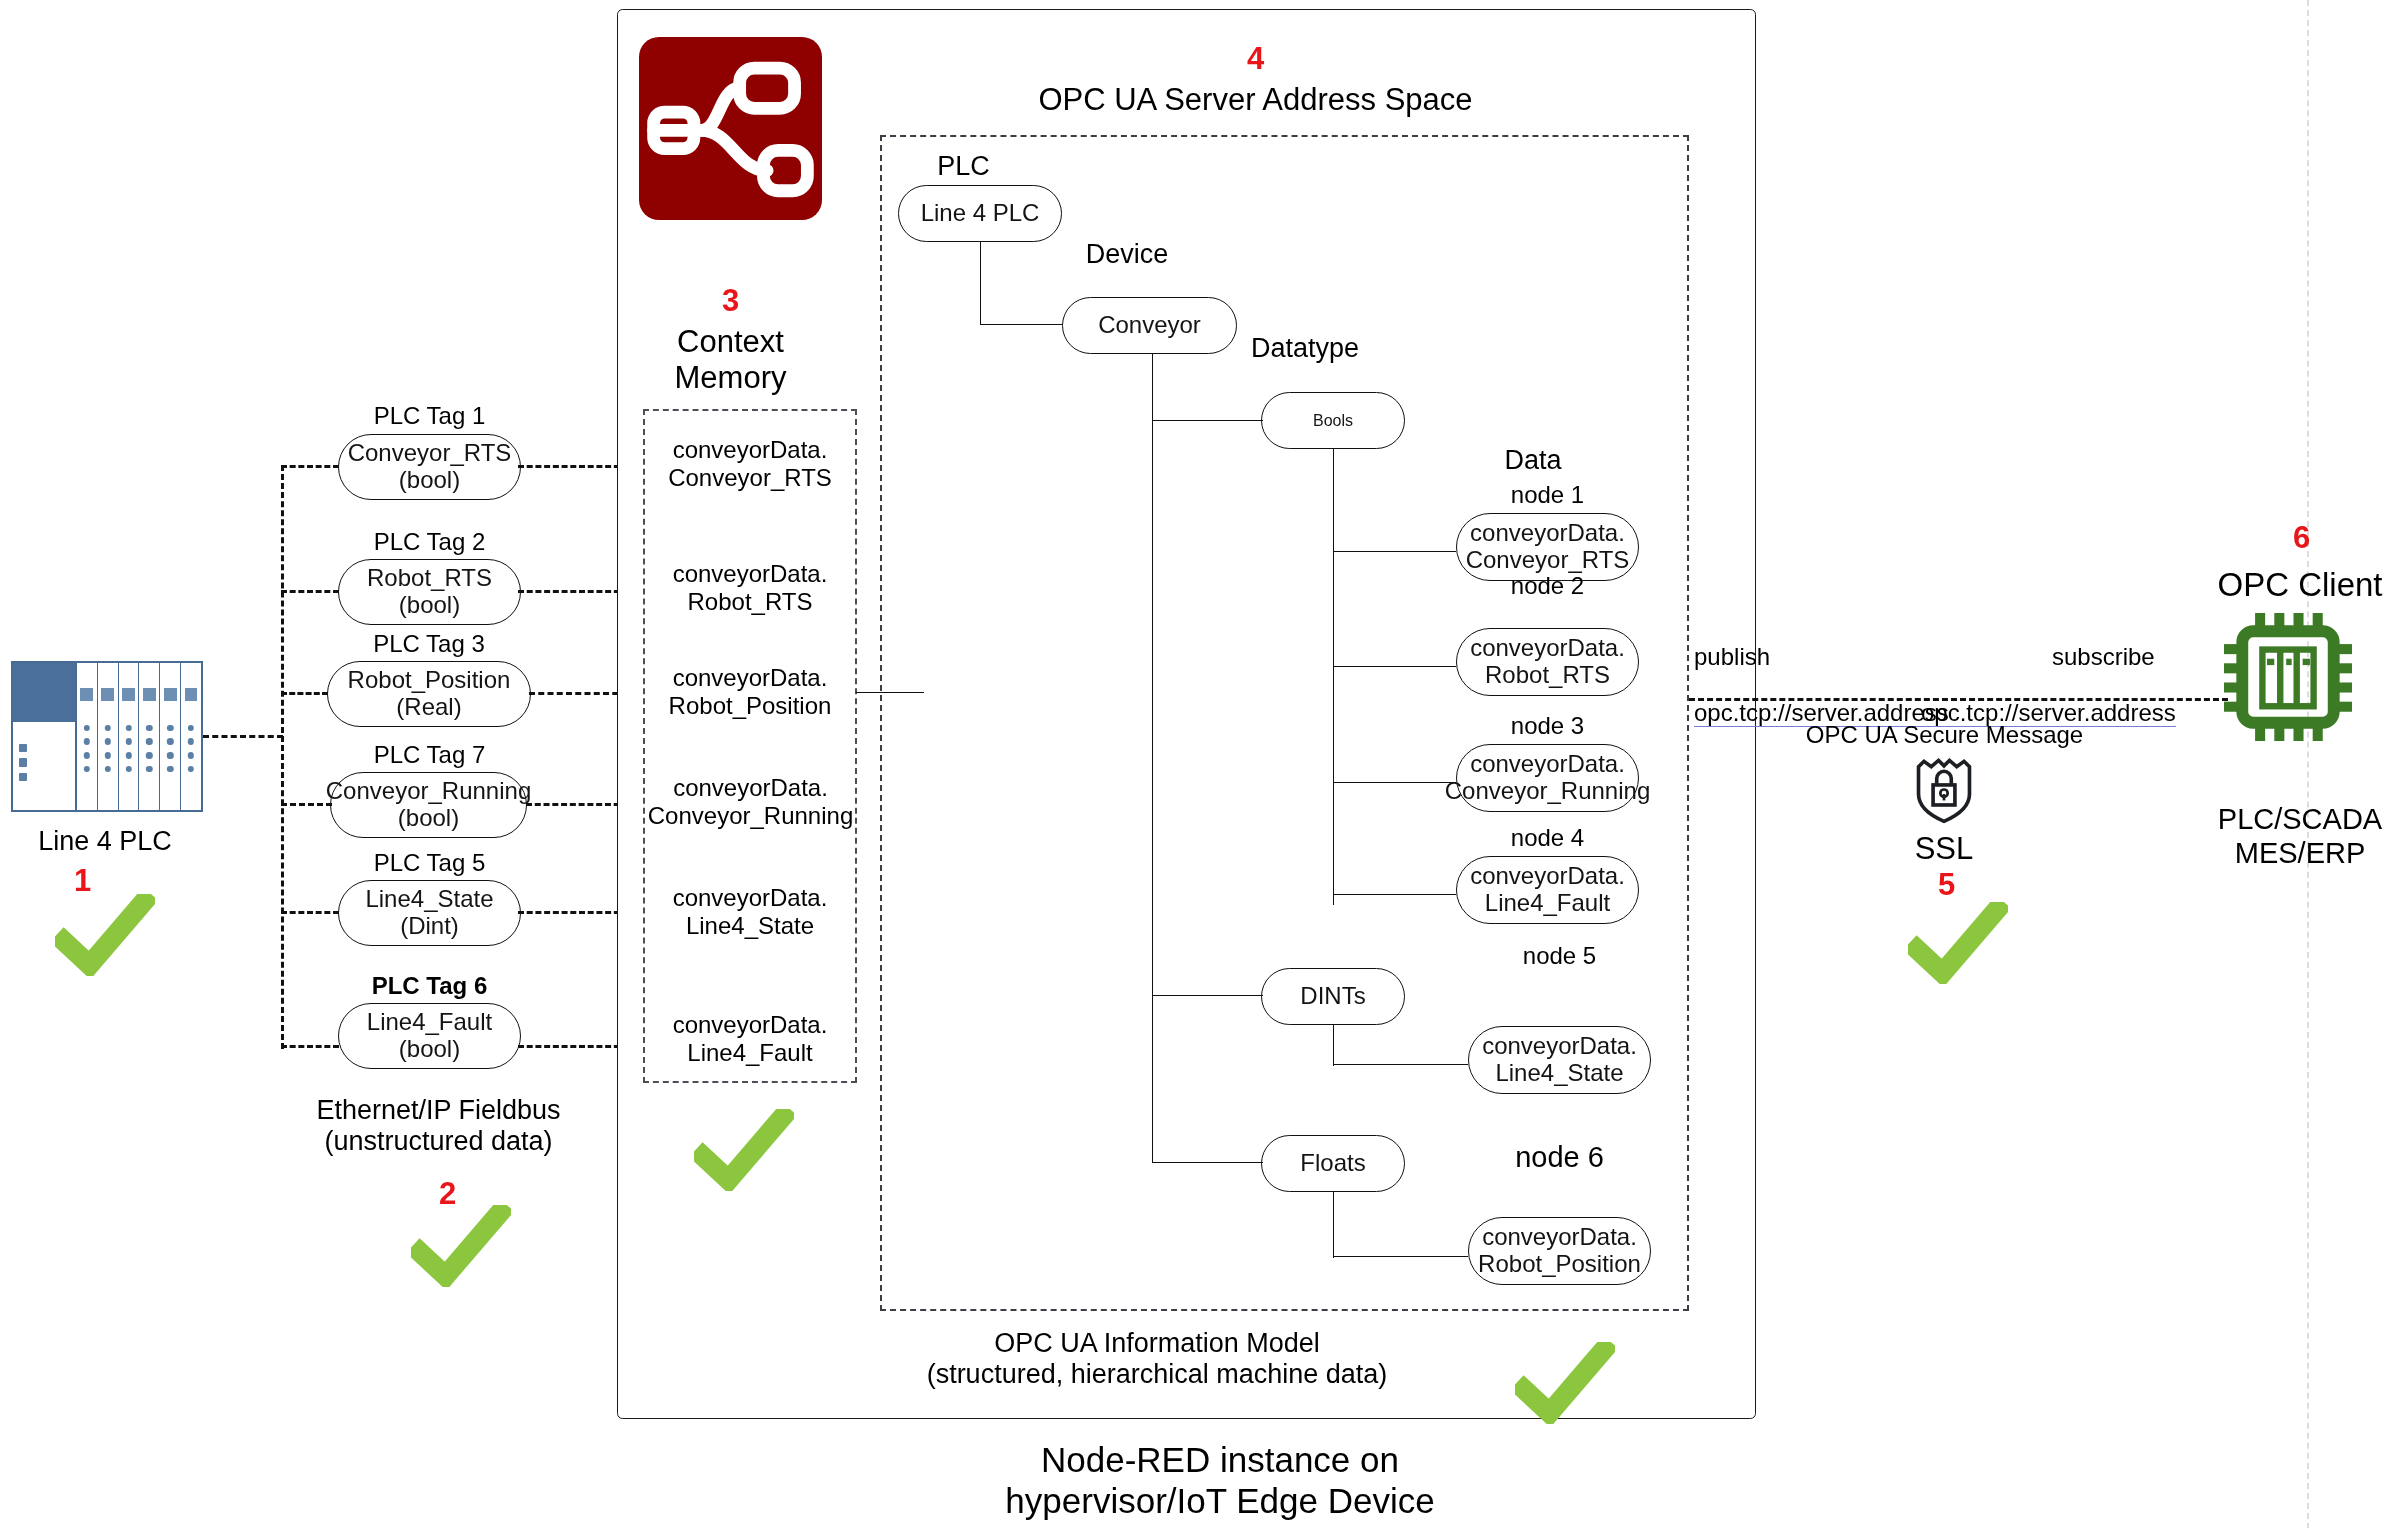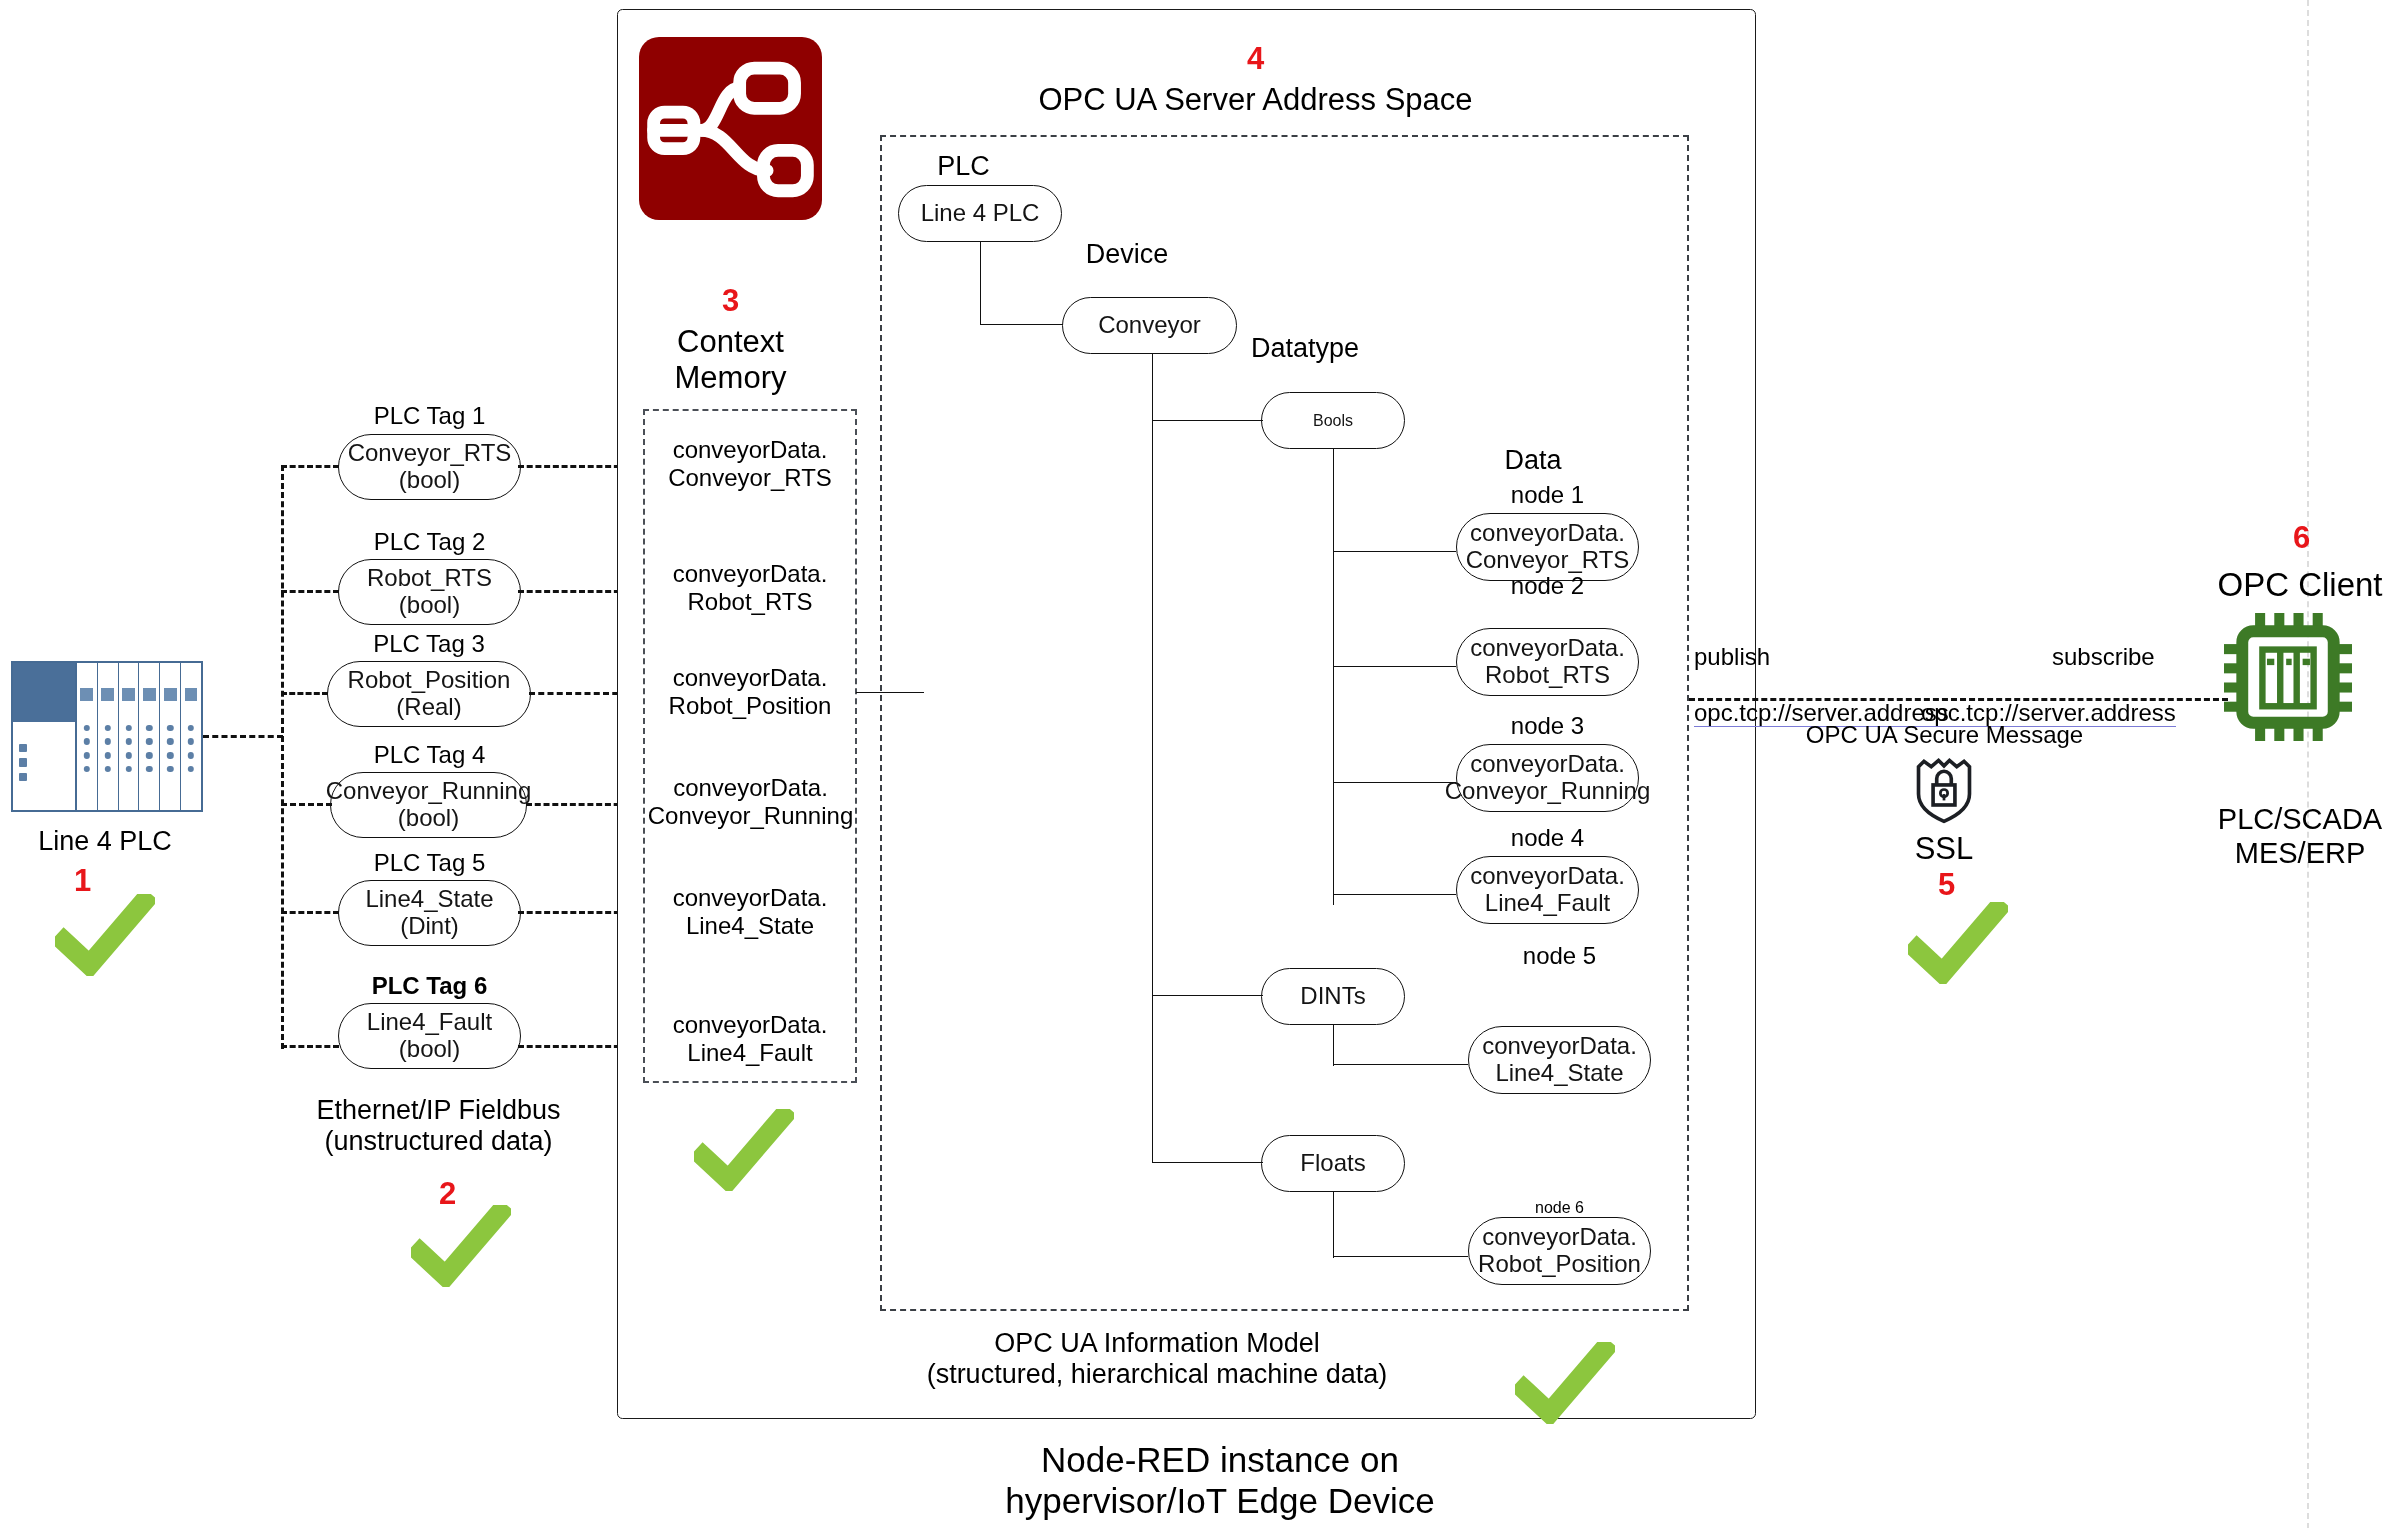--- a/index.html
+++ b/index.html
@@ -134,21 +134,21 @@
 <div class="hdash" style="left:281px;top:590px;width:58px;"></div>
 <div class="hdash" style="left:518px;top:590px;width:128px;"></div>
 
 <div class="lbl" style="left:327px;top:630px;width:204px;font-size:24px;">PLC Tag 3</div>
 <div class="pill" style="left:327px;top:661px;width:204px;height:66px;font-size:24px;">
   <span><span>Robot_Position</span><br><span>(Real)</span></span>
 </div>
 <div class="hdash" style="left:281px;top:692px;width:47px;"></div>
 <div class="hdash" style="left:529px;top:692px;width:117px;"></div>
 
-<div class="lbl" style="left:318px;top:741px;width:223px;font-size:24px;">PLC Tag 4</div>
+<div class="lbl" style="left:318px;top:741px;width:223px;font-size:24px;">PLC Tag 7</div>
 <div class="pill" style="left:330px;top:772px;width:197px;height:66px;font-size:24px;">
   <span><span>Conveyor_Running</span><br><span>(bool)</span></span>
 </div>
 <div class="hdash" style="left:281px;top:803px;width:51px;"></div>
 <div class="hdash" style="left:526px;top:803px;width:120px;"></div>
 
 <div class="lbl" style="left:338px;top:849px;width:183px;font-size:24px;">PLC Tag 5</div>
 <div class="pill" style="left:338px;top:880px;width:183px;height:66px;font-size:24px;">
   <span><span>Line4_State</span><br><span>(Dint)</span></span>
 </div>
@@ -279,21 +279,21 @@
   <span>conveyorData.
 Line4_Fault</span>
 </div>
 
 <div class="lbl" style="left:1468px;top:942px;width:183px;font-size:24px;">node 5</div>
 <div class="pill" style="left:1468px;top:1026px;width:183px;height:68px;font-size:24px;">
   <span>conveyorData.
 Line4_State</span>
 </div>
 
-<div class="lbl" style="left:1468px;top:1199px;width:183px;font-size:16px;">node 6</div>
+<div class="lbl" style="left:1468px;top:1141px;width:183px;font-size:29px;">node 6</div>
 <div class="pill" style="left:1468px;top:1217px;width:183px;height:68px;font-size:24px;">
   <span>conveyorData.
 Robot_Position</span>
 </div>
 
 <div class="lbl" style="left:865px;top:1328px;width:584px;font-size:27px;">OPC UA Information Model
 (structured, hierarchical machine data)</div>
 <svg class="check" style="left:1515px;top:1342px;" width="100" height="82" viewBox="0 0 110 90">
   <path d="M10 52 L38 78 L98 8" stroke="#8cc63e" stroke-width="22" fill="none" stroke-linecap="square"></path>
 </svg>

